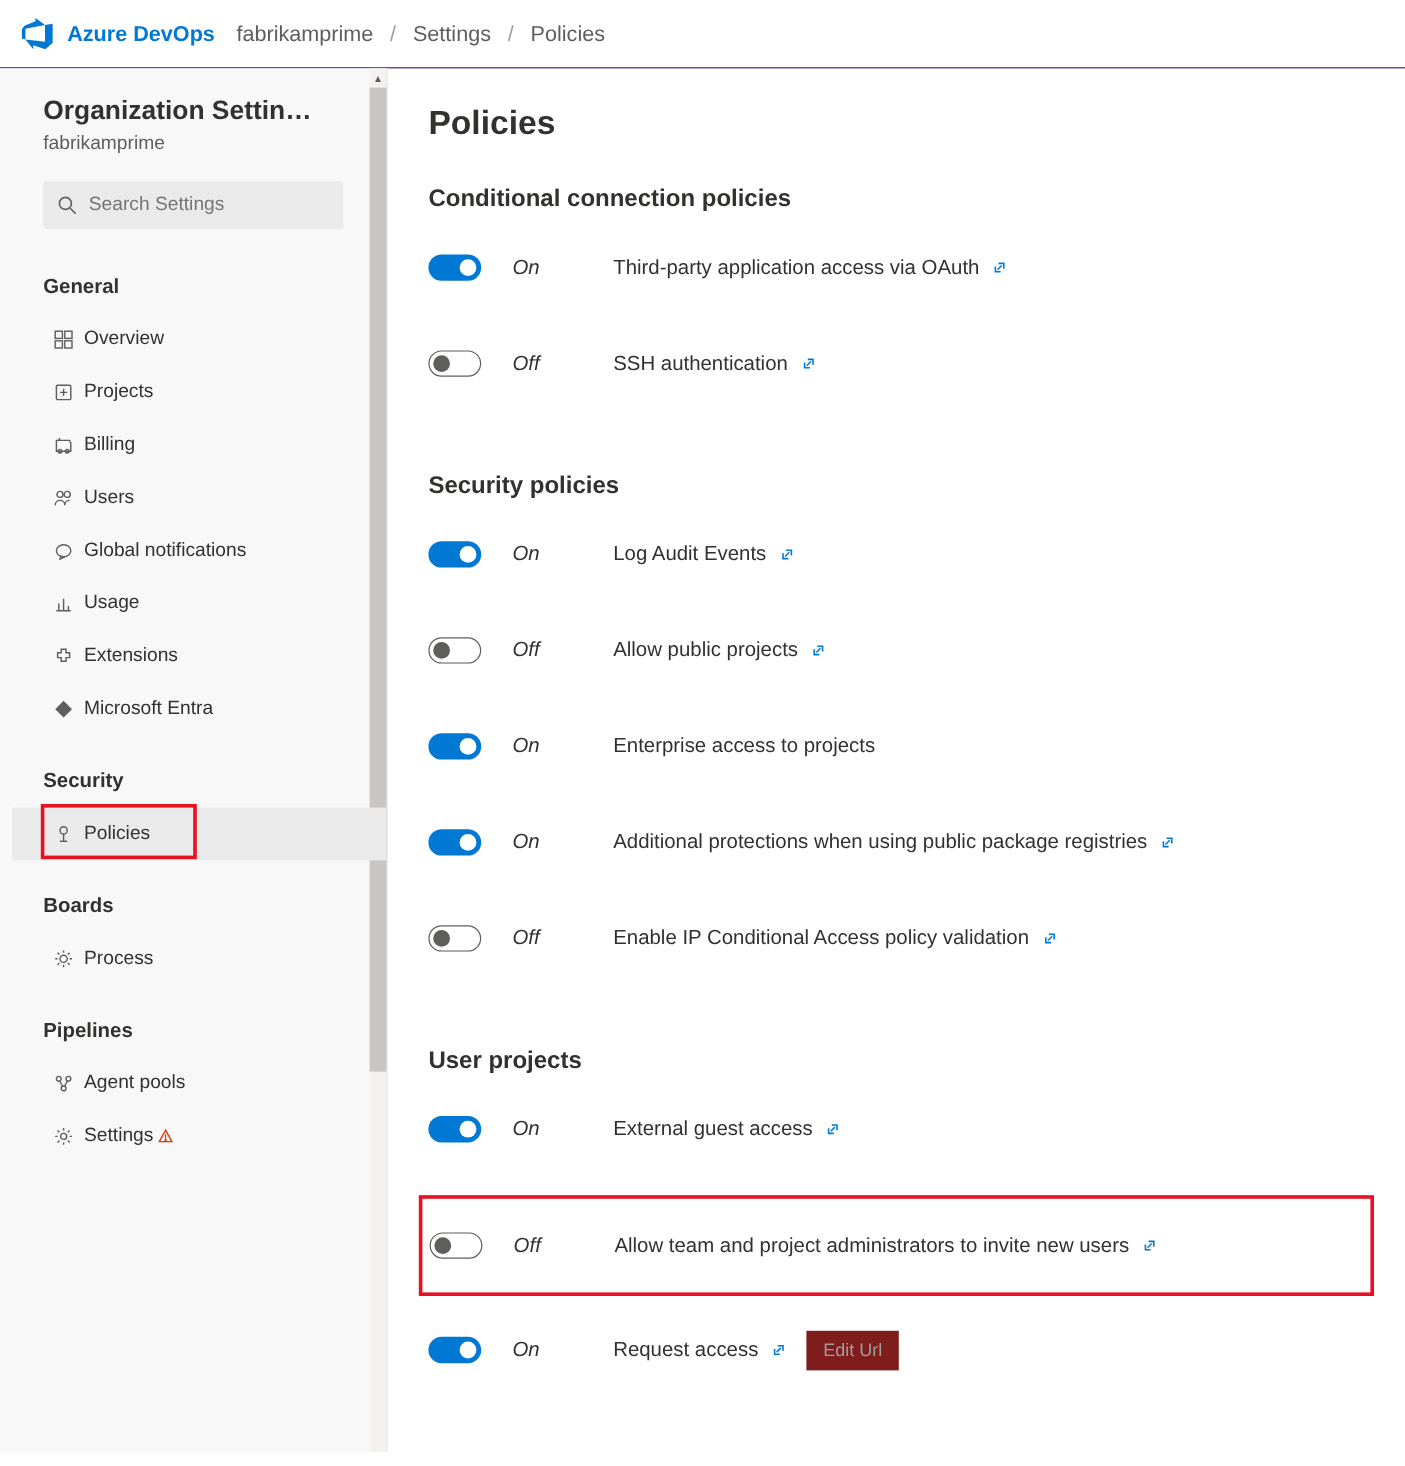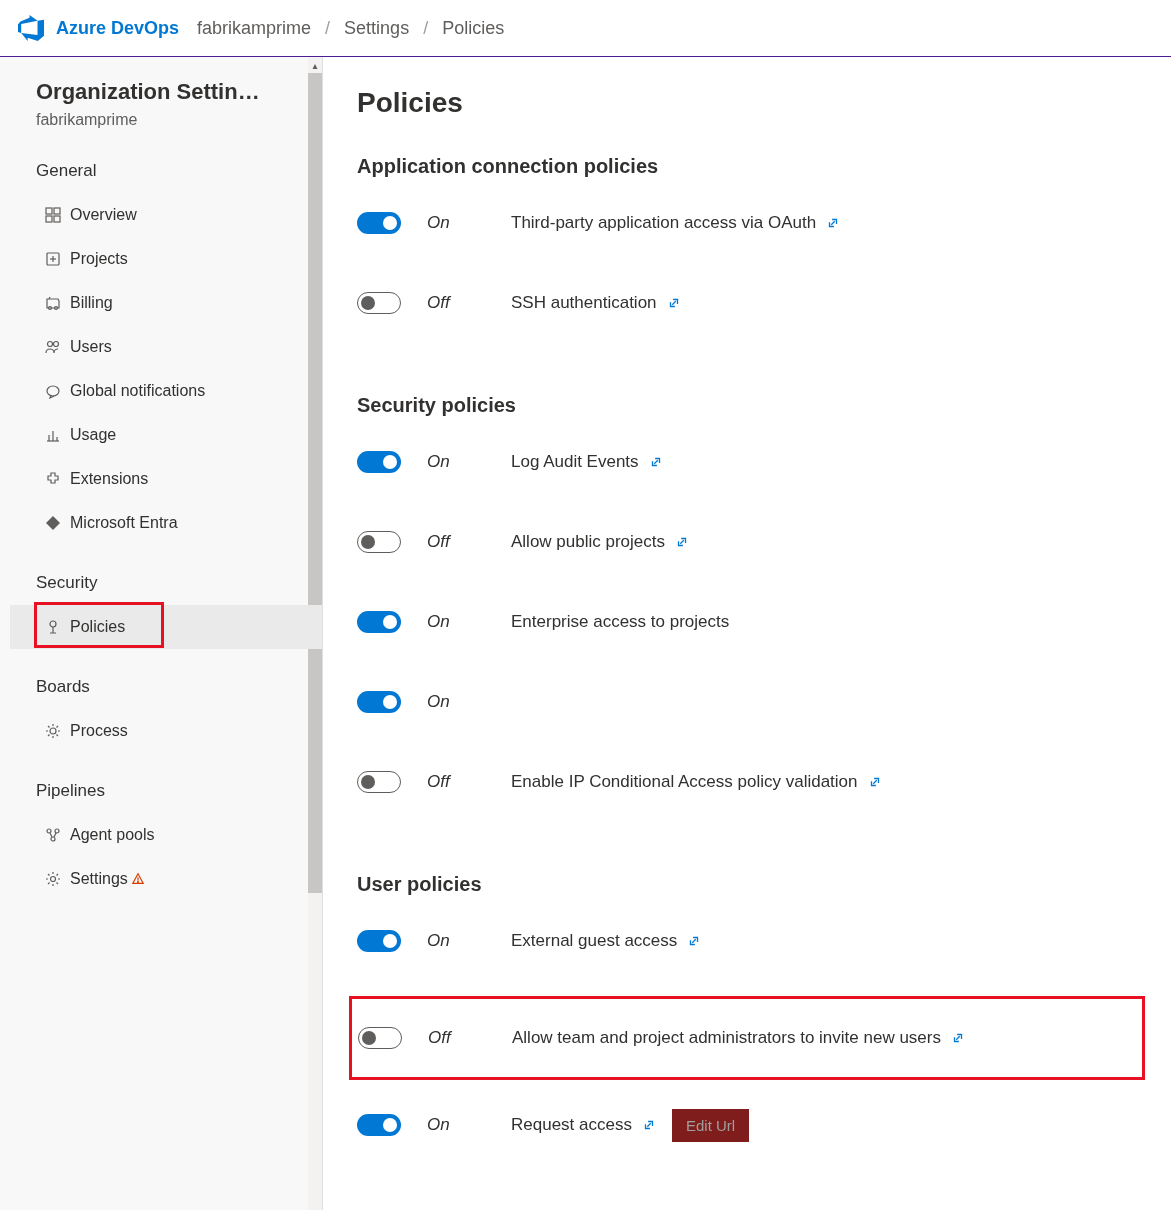--- a/index.html
+++ b/index.html
@@ -13,21 +13,21 @@
 .sidebar { width: 323px; background: #f8f8f8; border-right: 1px solid #e1dfdd; position: relative; padding-bottom: 20px; }
 .scrollbar { position: absolute; right: 0; top: 0; width: 14px; height: 100%; background: #f3f2f1; }
 .scrollbar .up, .scrollbar .down { height: 16px; display: flex; align-items: center; justify-content: center; color: #605e5c; font-size: 10px; }
 .scrollbar .thumb { background: #c8c6c4; width: 14px; height: 820px; }
 .sb-inner { padding: 22px 26px 0 36px; }
 .sb-title { font-size: 22px; font-weight: 600; margin-bottom: 6px; white-space: nowrap; overflow: hidden; text-overflow: ellipsis; }
 .sb-sub { color: #605e5c; font-size: 16px; margin-bottom: 22px; }
 .search { background: #eaeaea; height: 40px; border-radius: 3px; display: flex; align-items: center; padding: 0 12px; margin-bottom: 28px; margin-right: 10px; }
 .search .sicon { color: #605e5c; margin-right: 10px; }
 .search input { border: none; background: transparent; outline: none; font-size: 16px; color: #605e5c; width: 100%; }
-.section-h { font-weight: 400; font-size: 17px; padding: 10px 0 12px 0; }
+.section-h { font-weight: 700; font-size: 17px; padding: 10px 0 12px 0; }
 .nav-item { display: flex; align-items: center; height: 44px; padding-left: 4px; cursor: pointer; }
 .nav-item .nicon { width: 26px; display: flex; align-items: center; justify-content: center; color: #605e5c; }
 .nav-item .nlabel { font-size: 16px; margin-left: 4px; }
 .nav-item.active { background: #eaeaea; margin-left: -26px; margin-right: -26px; padding-left: 30px; }
 .content { flex: 1; padding: 30px 34px; }
 .page-title { font-size: 28px; font-weight: 600; margin-bottom: 36px; }
 .group-h { font-size: 20px; font-weight: 600; margin-bottom: 20px; }
 .policy-row { display: flex; align-items: center; min-height: 50px; margin-bottom: 30px; }
 .toggle { width: 44px; height: 22px; border-radius: 11px; position: relative; cursor: pointer; flex-shrink: 0; }
 .toggle.on { background: #0078d4; }
@@ -64,20 +64,29 @@
 
 <div class="layout">
   <div class="sidebar">
     <div class="scrollbar">
       <div class="up">▴</div>
       <div class="thumb"></div>
     </div>
     <div class="sb-inner">
       <div class="sb-title">Organization Settin…</div>
       <div class="sb-sub">fabrikamprime</div>
+      <div class="search">
+        <span class="sicon">
+          <svg width="16" height="16" viewBox="0 0 16 16">
+              <circle cx="6.5" cy="6.5" r="5" fill="none" stroke="#605e5c" stroke-width="1.3"></circle>
+              <line x1="10.5" y1="10.5" x2="15" y2="15" stroke="#605e5c" stroke-width="1.3"></line>
+            </svg>
+        </span>
+        <input placeholder="Search Settings" style="">
+      </div>
 
       <div class="section-h">General</div>
       <div class="nav-item">
           <span class="nicon">
             <svg width="16" height="16" viewBox="0 0 16 16" fill="none" stroke="#605e5c" stroke-width="1.2">
               <rect x="1" y="1" width="6" height="6"></rect>
               <rect x="9" y="1" width="6" height="6"></rect>
               <rect x="1" y="9" width="6" height="6"></rect>
               <rect x="9" y="9" width="6" height="6"></rect>
             </svg>
@@ -204,21 +213,21 @@
               <circle cx="8" cy="11.5" r="0.5" fill="#d83b01"></circle>
             </svg>
           </span>
         </div>
     </div>
   </div>
 
   <div class="content">
     <div class="page-title">Policies</div>
 
-    <div class="group-h">Application connection policies</div>
+    <div class="group-h">Conditional connection policies</div>
     <div class="policy-row">
       <div class="toggle on">
           <div class="knob"></div>
         </div>
       <div class="t-label">On</div>
       <div class="p-desc">
           <span>Third-party application access via OAuth</span>
           <span class="link-icon">
             <svg width="14" height="14" viewBox="0 0 16 16" fill="none" stroke="#0078d4" stroke-width="1.5">
               <path d="M6 10l4-4M7 4h5v5M9 12H4V7"></path>
@@ -278,38 +287,46 @@
       <div class="t-label">On</div>
       <div class="p-desc">
           <span>Enterprise access to projects</span>
         </div>
     </div>
     <div class="policy-row">
       <div class="toggle on">
           <div class="knob"></div>
         </div>
       <div class="t-label">On</div>
+      <div class="p-desc">
+          <span>Additional protections when using public package registries</span>
+          <span class="link-icon">
+            <svg width="14" height="14" viewBox="0 0 16 16" fill="none" stroke="#0078d4" stroke-width="1.5">
+              <path d="M6 10l4-4M7 4h5v5M9 12H4V7"></path>
+            </svg>
+          </span>
+        </div>
     </div>
     <div class="policy-row">
       <div class="toggle off">
           <div class="knob"></div>
         </div>
       <div class="t-label">Off</div>
       <div class="p-desc">
           <span>Enable IP Conditional Access policy validation</span>
           <span class="link-icon">
             <svg width="14" height="14" viewBox="0 0 16 16" fill="none" stroke="#0078d4" stroke-width="1.5">
               <path d="M6 10l4-4M7 4h5v5M9 12H4V7"></path>
             </svg>
           </span>
         </div>
     </div>
 
     <div class="spacer"></div>
-    <div class="group-h">User policies</div>
+    <div class="group-h">User projects</div>
     <div class="policy-row">
       <div class="toggle on">
           <div class="knob"></div>
         </div>
       <div class="t-label">On</div>
       <div class="p-desc">
           <span>External guest access</span>
           <span class="link-icon">
             <svg width="14" height="14" viewBox="0 0 16 16" fill="none" stroke="#0078d4" stroke-width="1.5">
               <path d="M6 10l4-4M7 4h5v5M9 12H4V7"></path>

